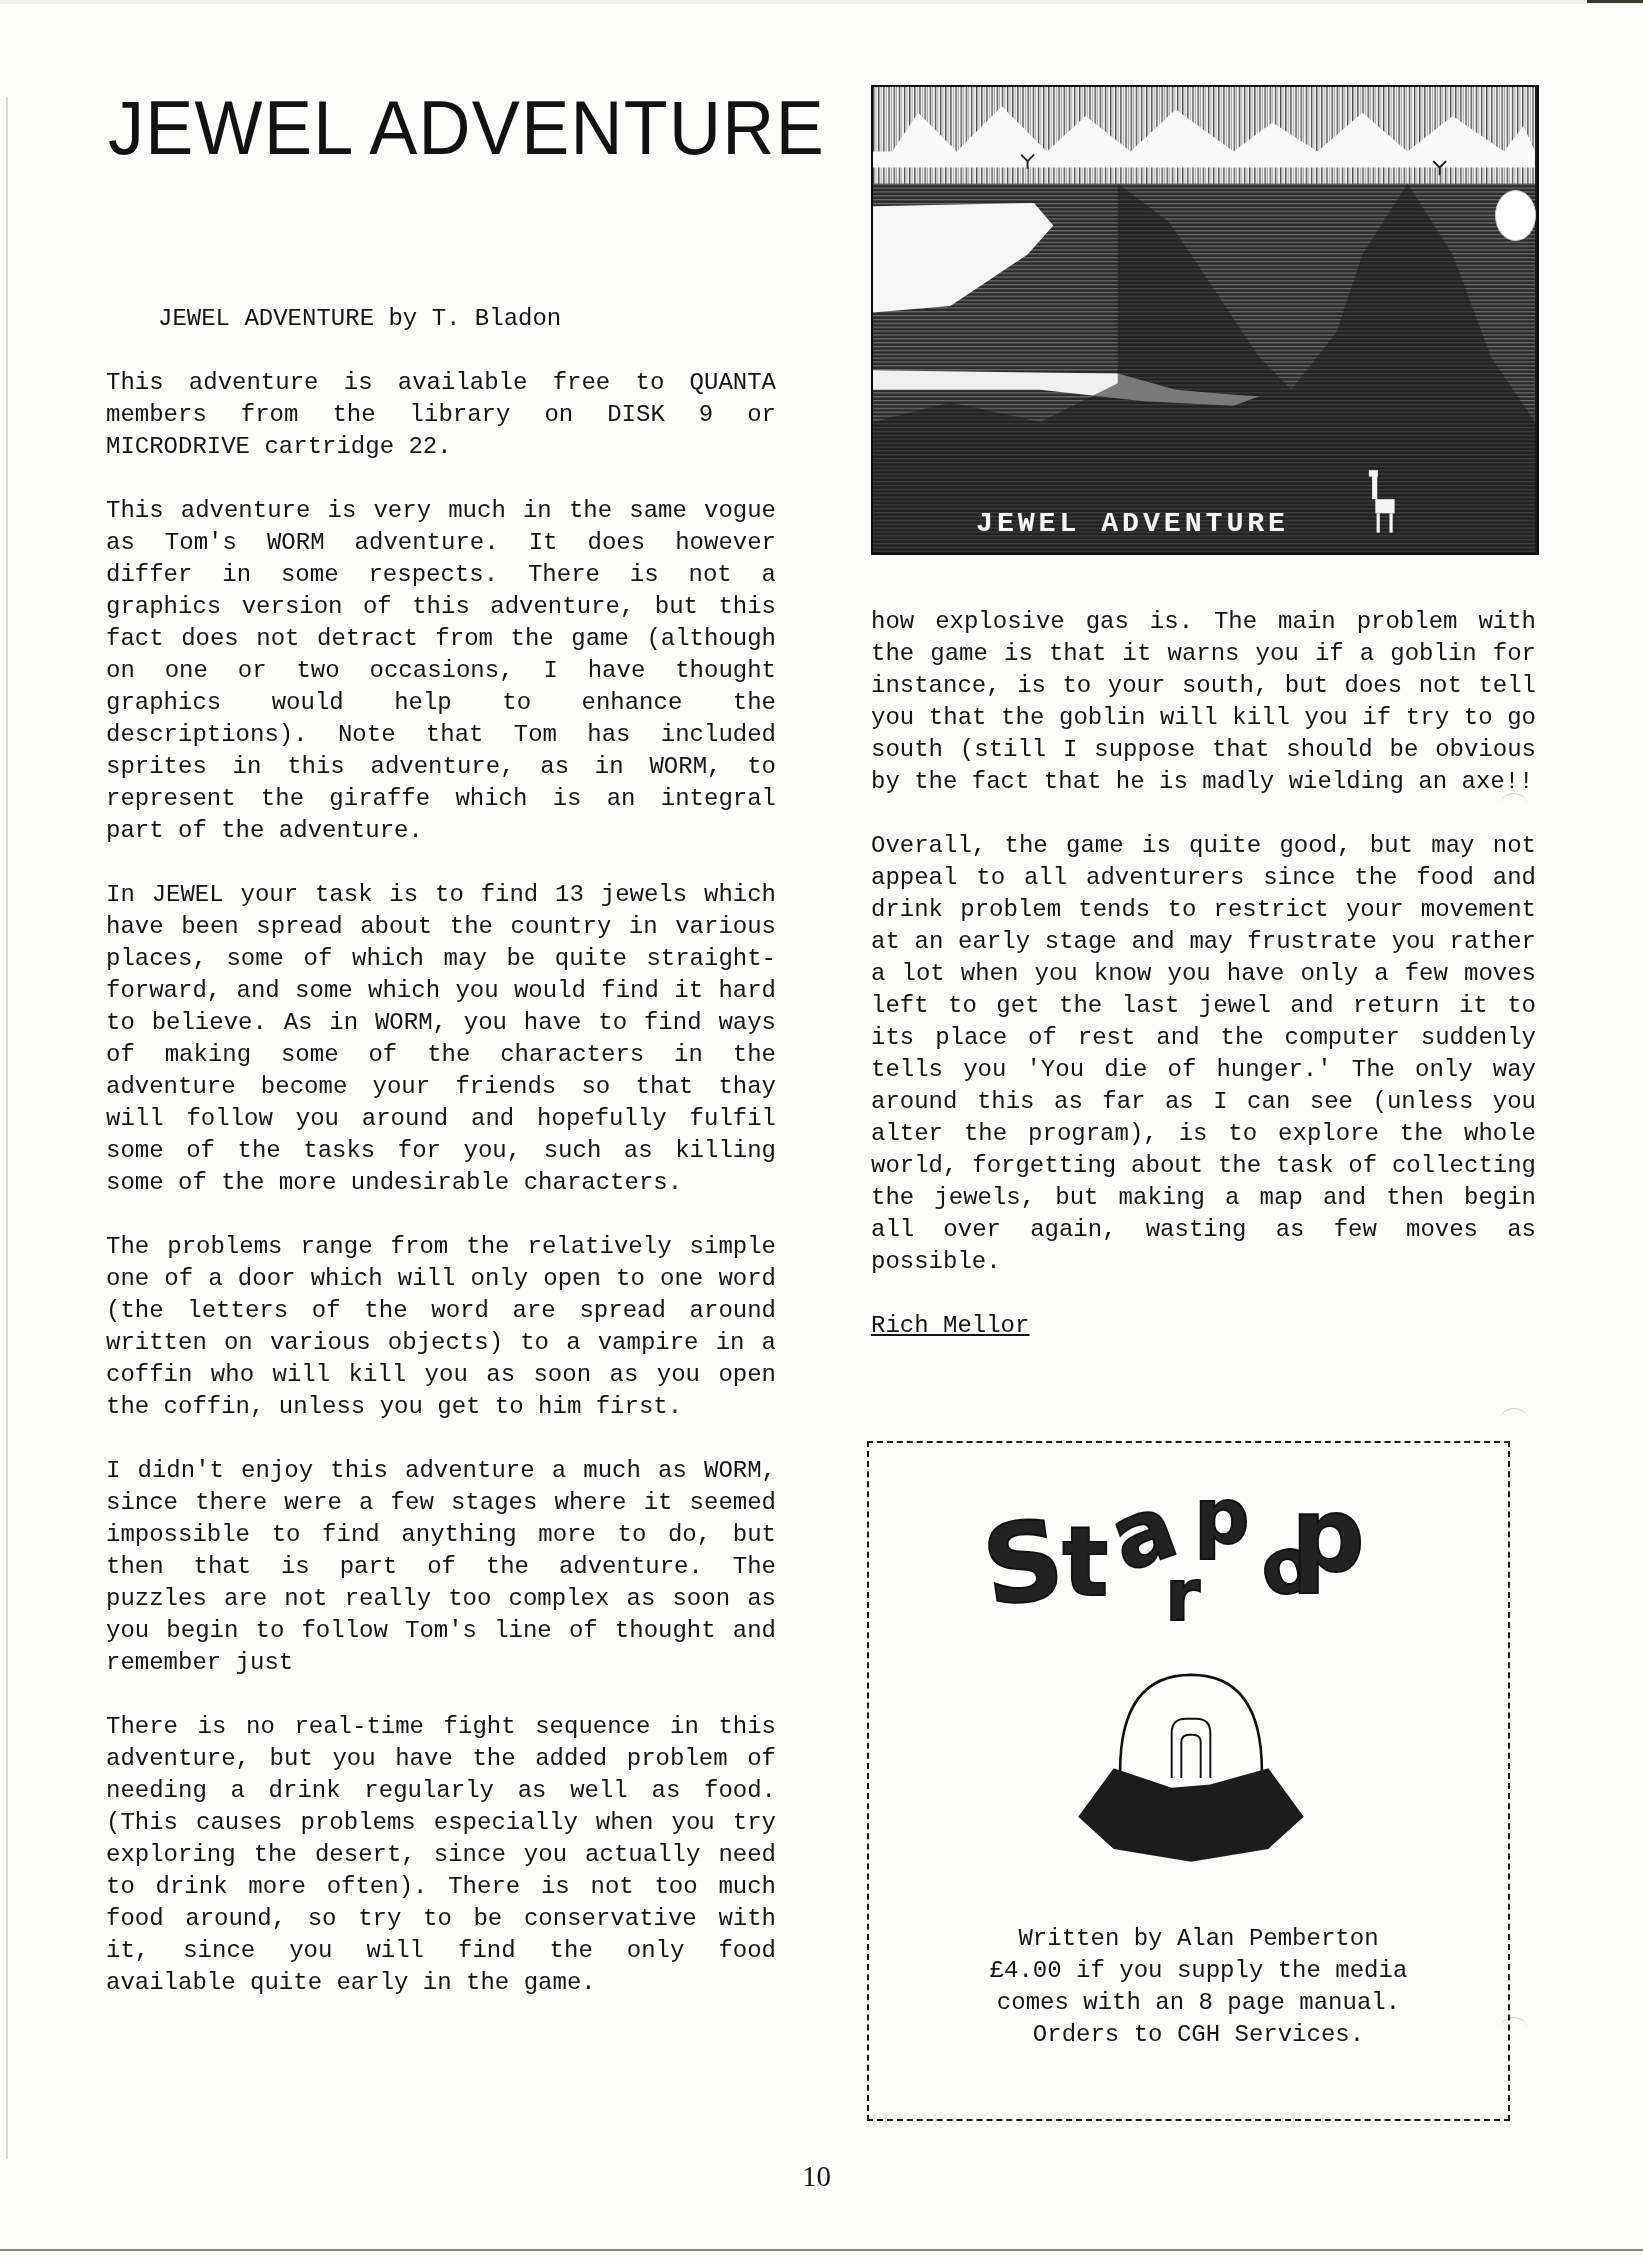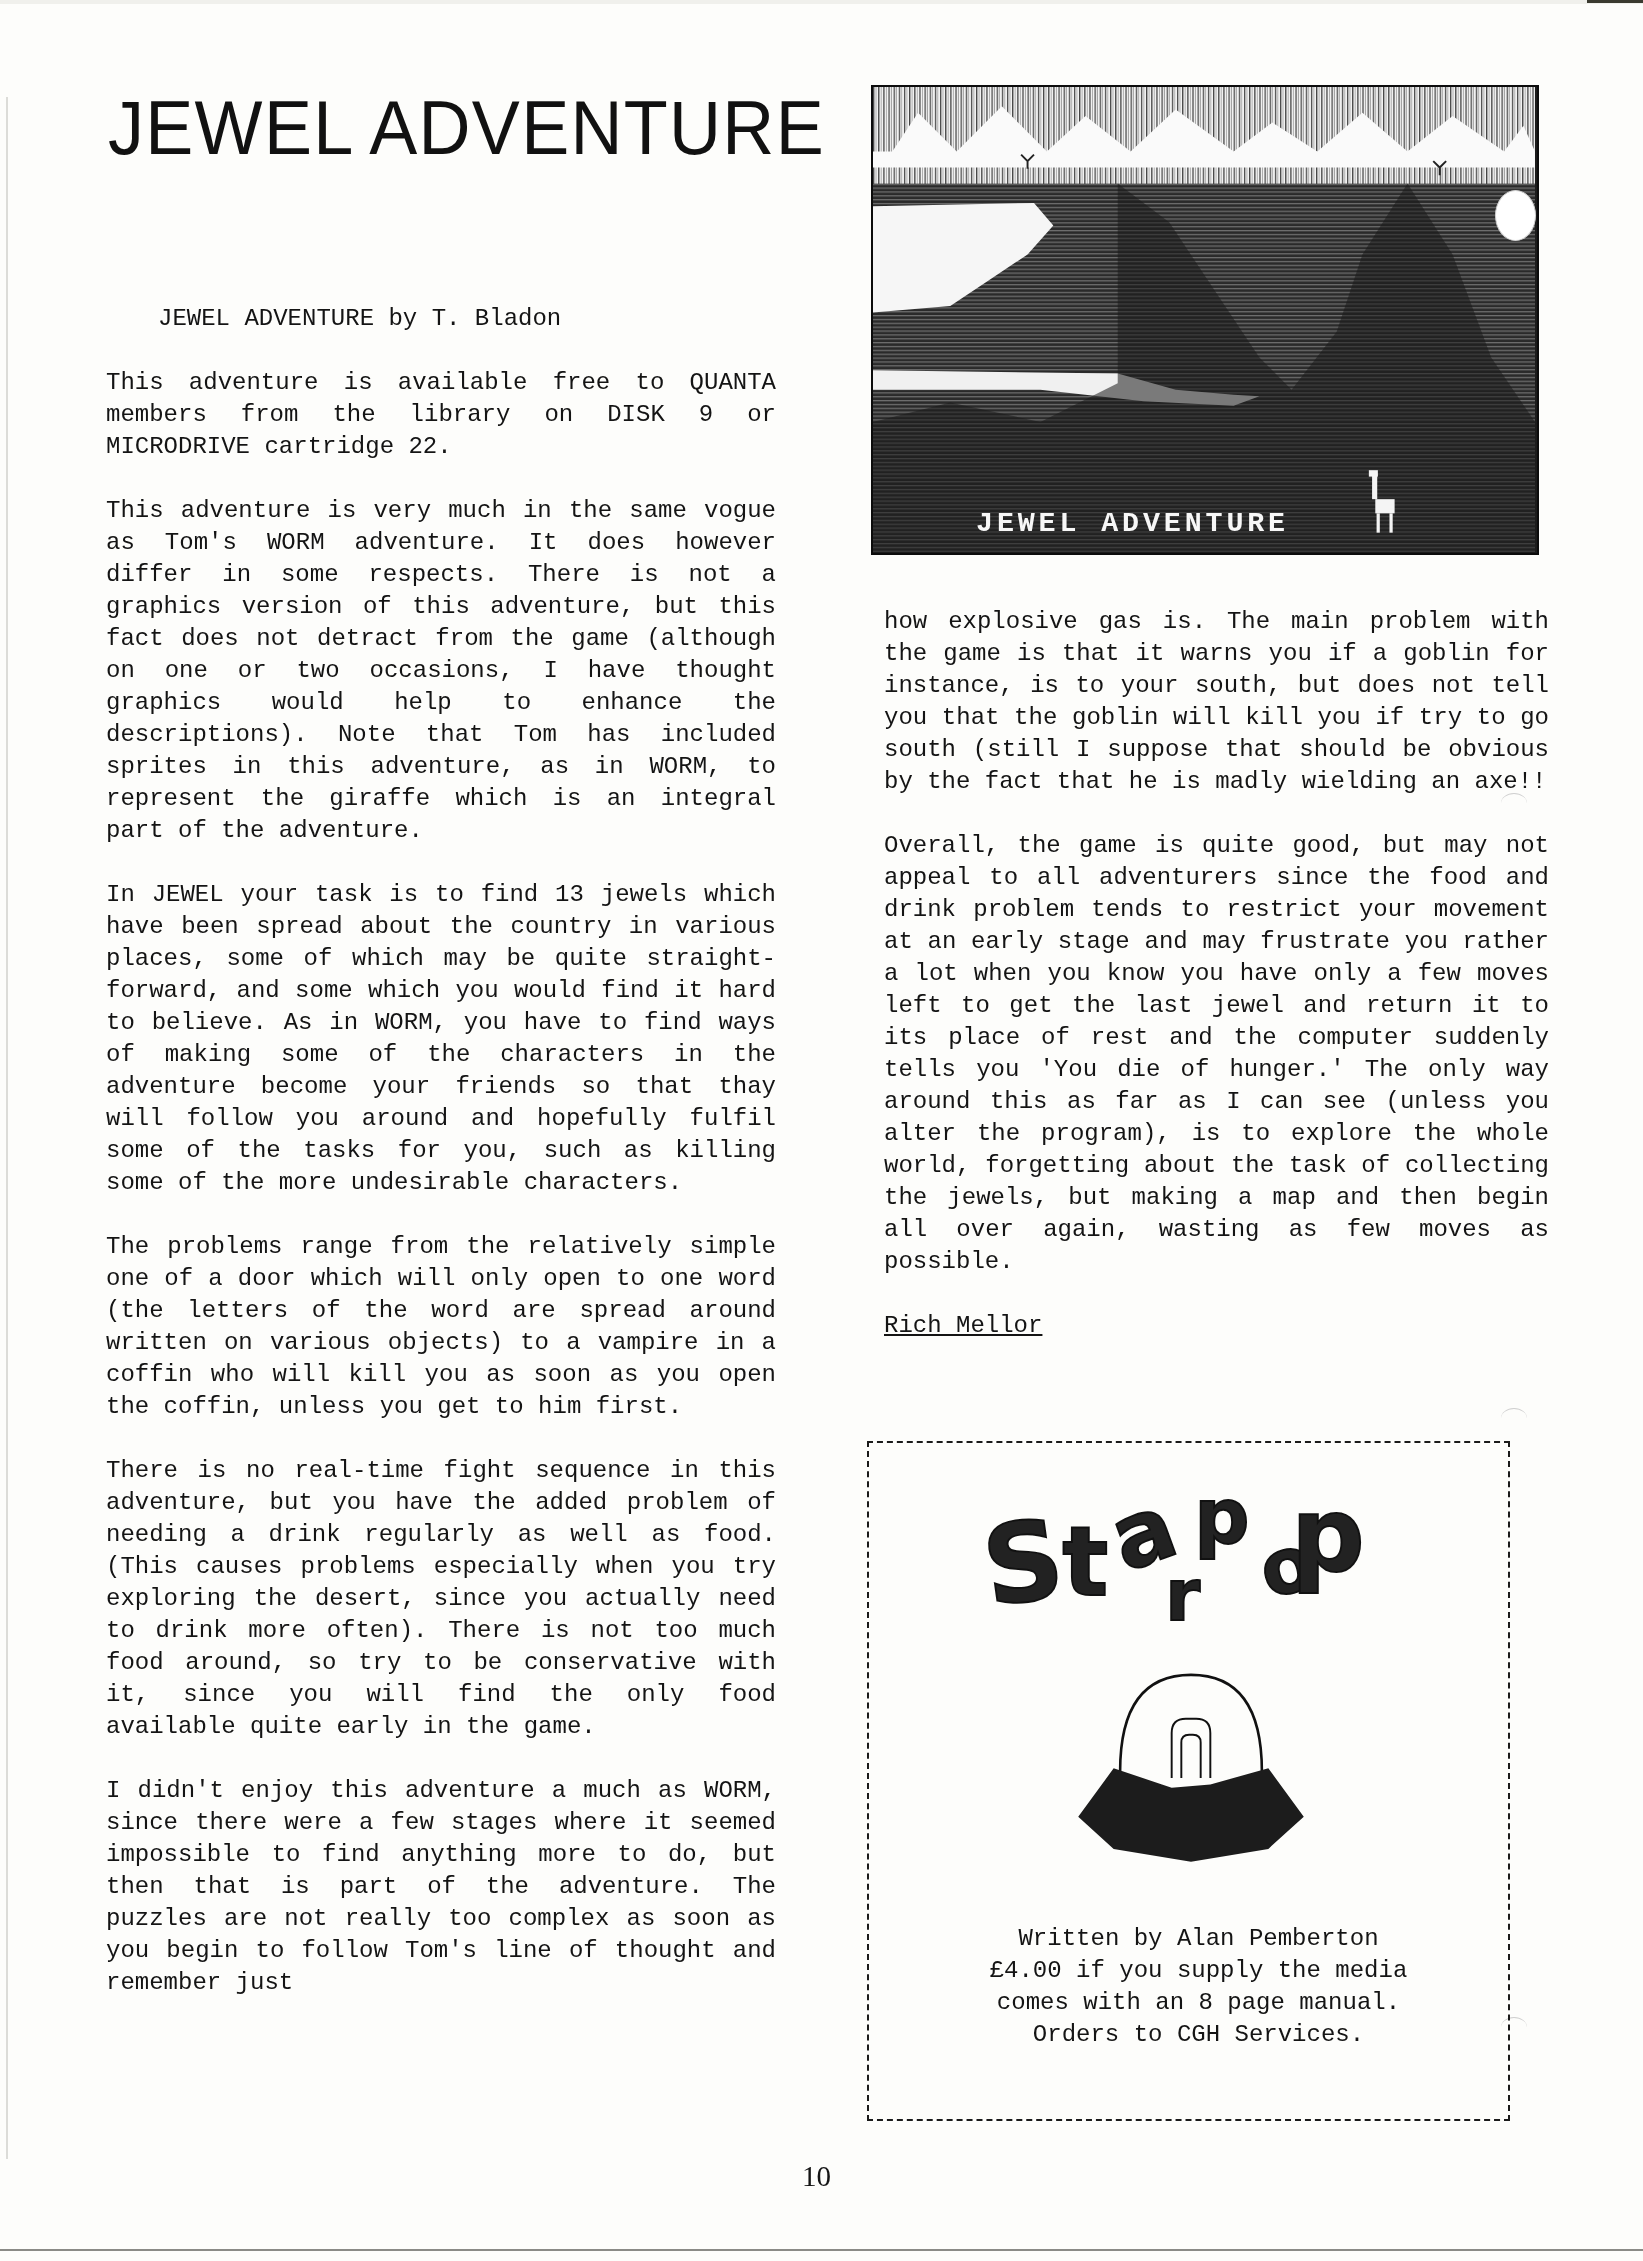--- a/index.html
+++ b/index.html
@@ -17,21 +17,21 @@
     position: absolute; left: 108px; top: 85px;
     font-family: "Liberation Sans", "DejaVu Sans", sans-serif;
     font-size: 72px; letter-spacing: 1.3px; font-weight: normal;
     transform: scaleY(1.05); transform-origin: left top;
     color: #111;
   }
   .col { position: absolute; font-size: 24px; line-height: 32px; text-align: justify; }
   .col p { margin: 0 0 32px 0; text-align: justify; text-align-last: left; }
   .col-left { left: 106px; top: 303px; width: 670px; }
   .byline { text-align: right; padding-left: 52px; margin-bottom: 32px !important; text-align-last: auto !important; }
-  .col-right { left: 871px; top: 606px; width: 665px; margin-left: 13px; }
+  .col-right { left: 871px; top: 606px; width: 665px; }
   .signature { text-align: left; text-decoration: underline; }
 
   .game-shot {
     position: absolute; left: 871px; top: 85px; width: 668px; height: 470px;
     background: #1c1c1c; border: 2.6px solid #0c0c0c; box-sizing: border-box; overflow: hidden;
   }
   .game-shot svg { display: block; }
   .punch-hole {
     position: absolute; left: 1495px; top: 190px; width: 39px; height: 49px; border-radius: 50%;
     background: #ffffff; border: 0.6px solid #d0d0d0;
@@ -62,22 +62,22 @@
 <div class="left-rule"></div>
 
 <h1 class="title" style="margin:0;">JEWEL ADVENTURE</h1>
 
 <div class="col col-left">
   <p class="byline">JEWEL ADVENTURE by T. Bladon</p>
   <p>This adventure is available free to QUANTA members from the library on DISK 9 or MICRODRIVE cartridge 22.</p>
   <p>This adventure is very much in the same vogue as Tom's WORM adventure. It does however differ in some respects. There is not a graphics version of this adventure, but this fact does not detract from the game (although on one or two occasions, I have thought graphics would help to enhance the descriptions). Note that Tom has included sprites in this adventure, as in WORM, to represent the giraffe which is an integral part of the adventure.</p>
   <p>In JEWEL your task is to find 13 jewels which have been spread about the country in various places, some of which may be quite straight-forward, and some which you would find it hard to believe. As in WORM, you have to find ways of making some of the characters in the adventure become your friends so that thay will follow you around and hopefully fulfil some of the tasks for you, such as killing some of the more undesirable characters.</p>
   <p>The problems range from the relatively simple one of a door which will only open to one word (the letters of the word are spread around written on various objects) to a vampire in a coffin who will kill you as soon as you open the coffin, unless you get to him first.</p>
+  <p>I didn't enjoy this adventure a much as WORM, since there were a few stages where it seemed impossible to find anything more to do, but then that is part of the adventure. The puzzles are not really too complex as soon as you begin to follow Tom's line of thought and remember just</p>
   <p>There is no real-time fight sequence in this adventure, but you have the added problem of needing a drink regularly as well as food. (This causes problems especially when you try exploring the desert, since you actually need to drink more often). There is not too much food around, so try to be conservative with it, since you will find the only food available quite early in the game.</p>
-  <p>I didn't enjoy this adventure a much as WORM, since there were a few stages where it seemed impossible to find anything more to do, but then that is part of the adventure. The puzzles are not really too complex as soon as you begin to follow Tom's line of thought and remember just</p>
 </div>
 
 <div class="game-shot">
   <svg width="662" height="465" viewBox="0 0 1028 722">
     <defs>
       <pattern id="scan" width="6" height="6" patternUnits="userSpaceOnUse">
         <rect width="6" height="6" fill="#2a2a2a"></rect>
         <rect y="0" width="6" height="2" fill="#6e6e6e"></rect>
       </pattern>
       <pattern id="dots" width="8" height="8" patternUnits="userSpaceOnUse">

